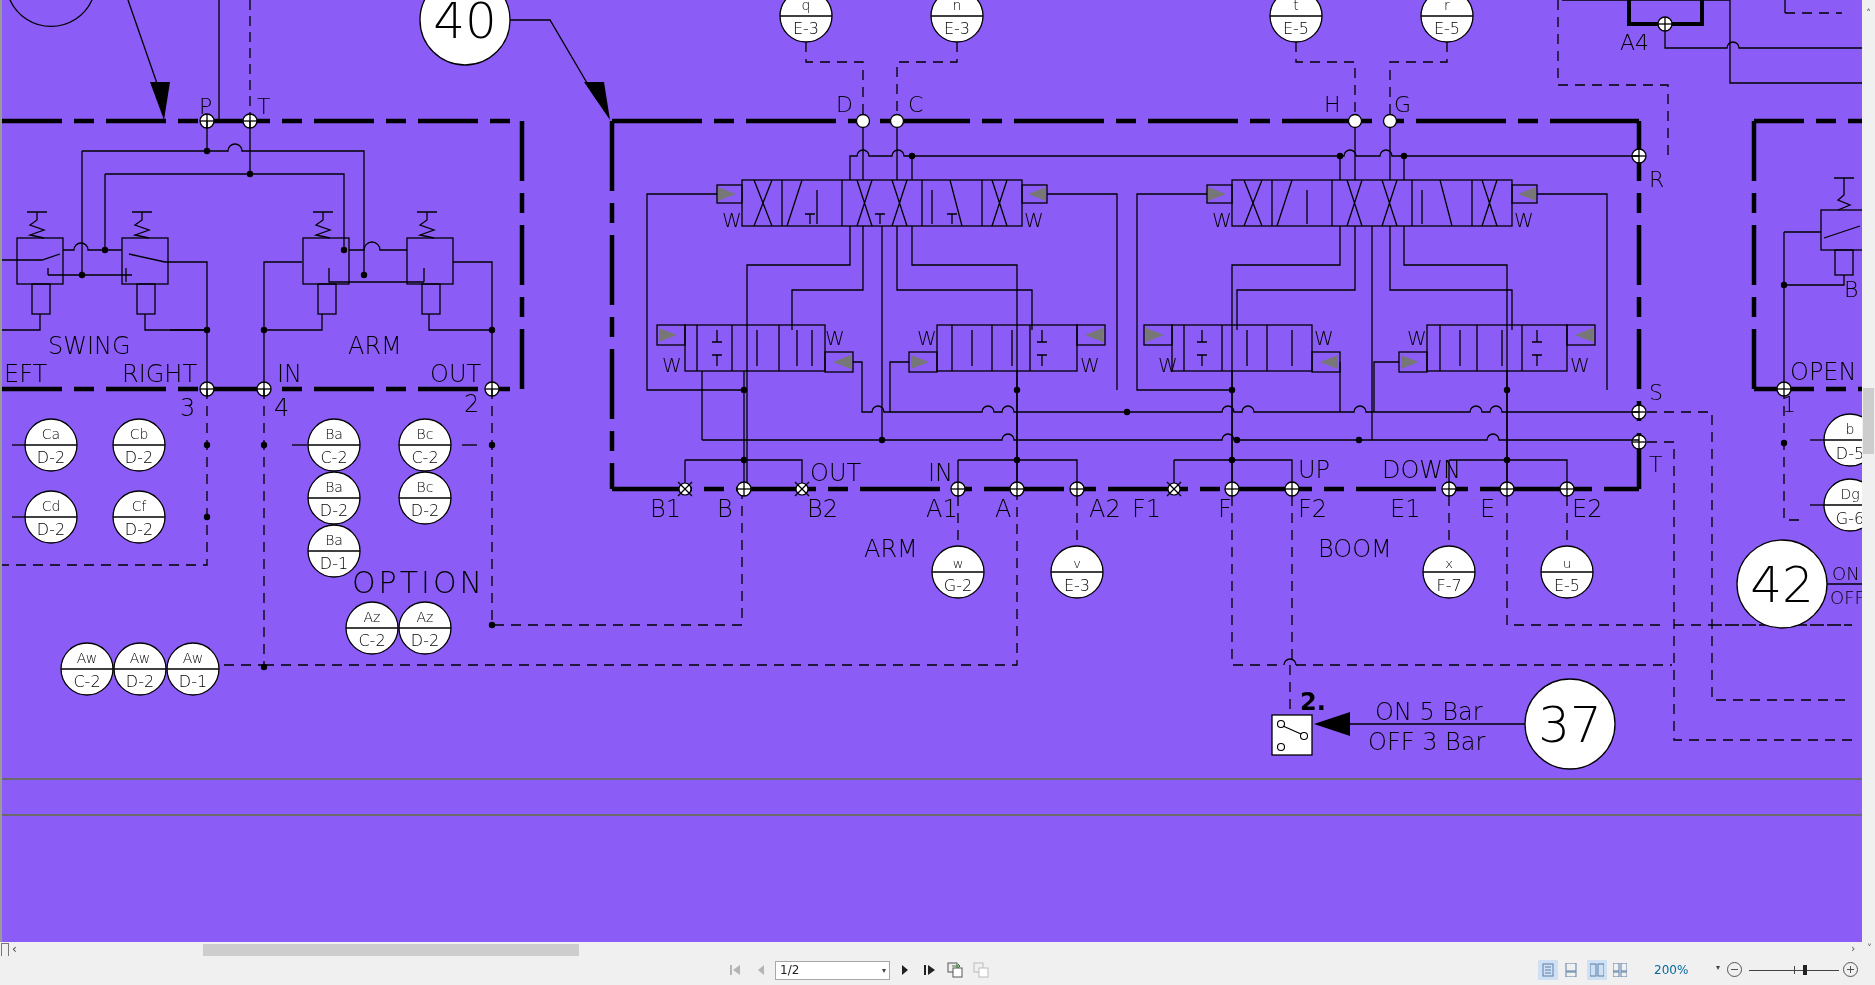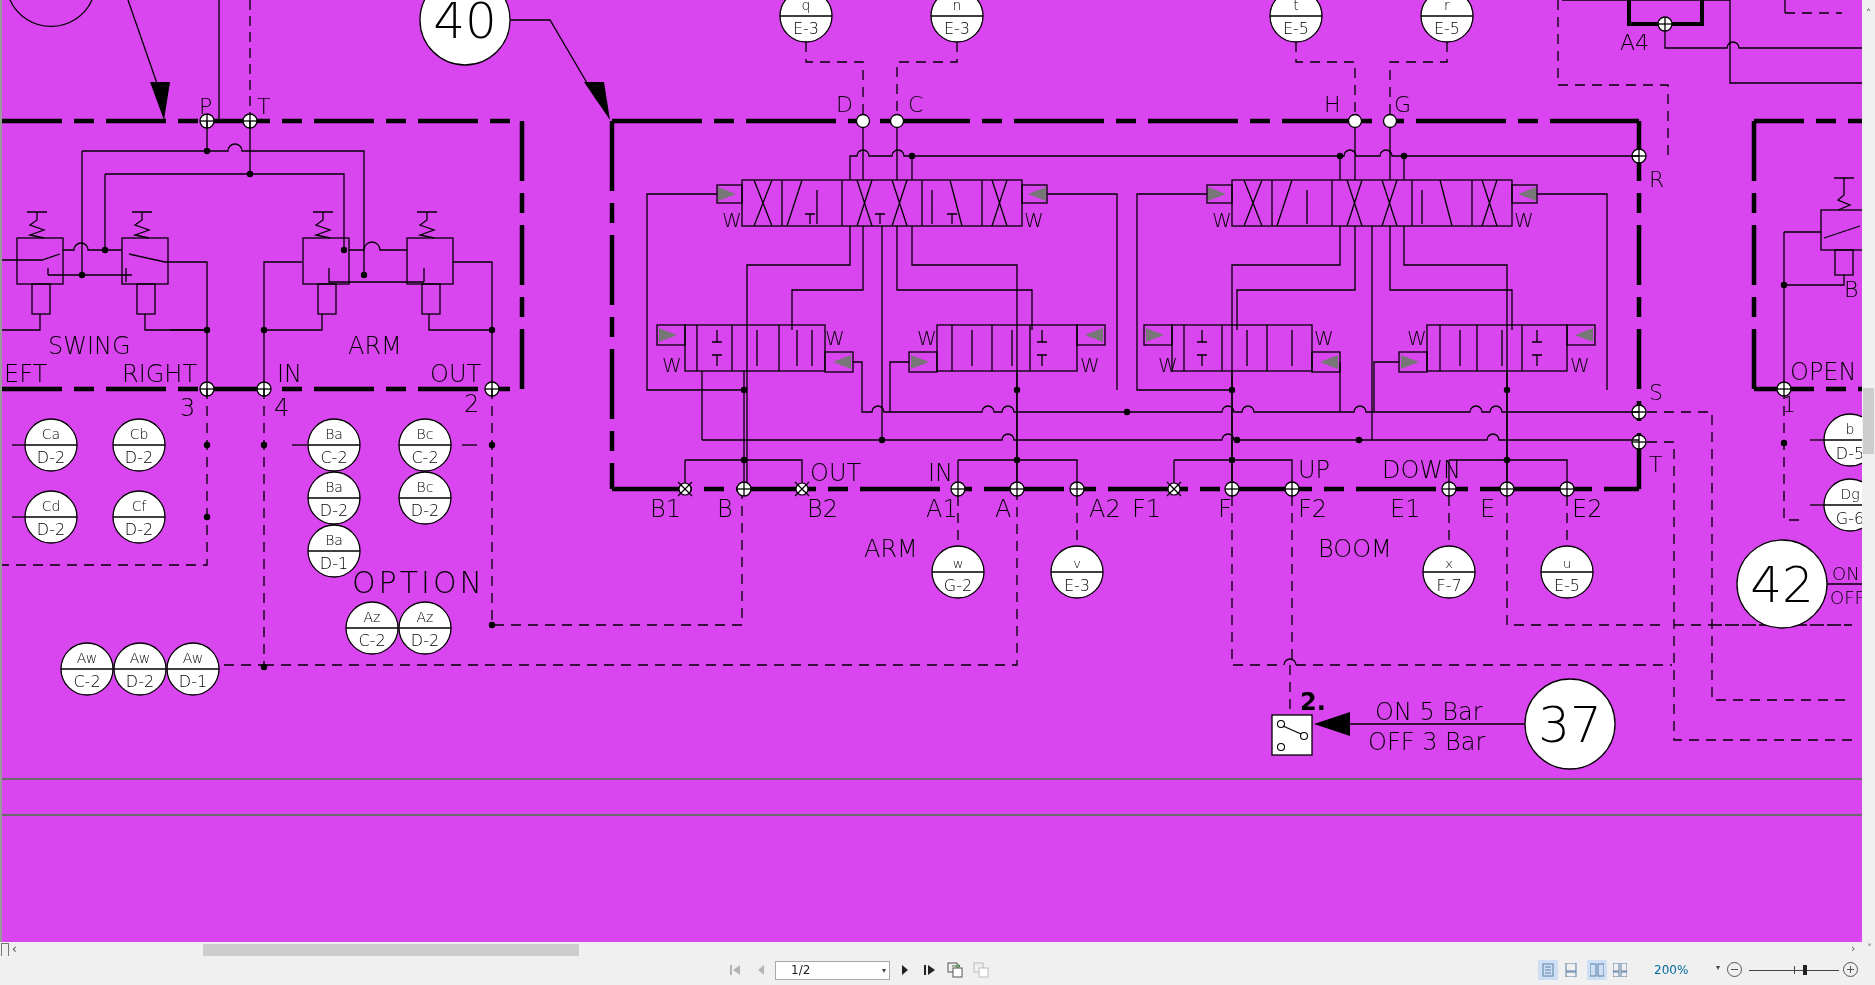--- a/index.html
+++ b/index.html
@@ -1,34 +1,34 @@
 <!DOCTYPE html>
 <html><head>
 <meta charset="utf-8">
 <style>
   * { box-sizing: border-box; margin: 0; padding: 0; }
   html, body { width: 1875px; height: 985px; overflow: hidden; background: #f0f0f0; font-family: "DejaVu Sans", sans-serif; }
   #viewer { position: absolute; left: 0; top: 0; width: 1875px; height: 985px; }
-  #page-area { position: absolute; left: 0; top: 0; width: 1862px; height: 942px; background: #d946ef; overflow: hidden; border-left: 2px solid #9a9a9a; }
+  #page-area { position: absolute; left: 0; top: 0; width: 1862px; height: 942px; background: #8b5cf6; overflow: hidden; border-left: 2px solid #9a9a9a; }
   #drawing { position: absolute; left: 0; top: 0; }
   #drawing text { font-family: "DejaVu Sans", sans-serif; fill: #000; }
   .cad { font-family: "Liberation Sans", sans-serif; font-weight: 300; }
   #vscroll { position: absolute; left: 1862px; top: 0; width: 13px; height: 942px; background: #f0f0f0; }
   #vscroll .thumb { position: absolute; left: 1px; top: 388px; width: 11px; height: 66px; background: #cdcdcd; }
   #vscroll .arrow-up { position: absolute; left: 0; top: 8px; width: 13px; height: 12px; font-size: 10px; color: #555; text-align: center; line-height: 12px; }
   #hscroll { position: absolute; left: 0; top: 942px; width: 1862px; height: 14px; background: #f0f0f0; }
   #hscroll .thumb { position: absolute; left: 203px; top: 2px; width: 376px; height: 12px; background: #cdcdcd; }
   #hscroll .arrow-left { position: absolute; left: 12px; top: 0; width: 10px; height: 14px; font-size: 12px; color: #444; line-height: 14px; }
   #hscroll .left-box { position: absolute; left: 1px; top: 1px; width: 8px; height: 13px; border: 1px solid #777; border-bottom: none; }
   #hscroll .arrow-right { position: absolute; left: 1851px; top: 0; width: 10px; height: 14px; font-size: 11px; color: #555; line-height: 14px; }
   #corner-down { position: absolute; left: 1864px; top: 942px; width: 11px; height: 14px; font-size: 10px; color: #666; line-height: 14px; text-align: center; }
   #statusbar { position: absolute; left: 0; top: 956px; width: 1875px; height: 29px; background: #f0f0f0; }
   .sb-btn { position: absolute; top: 5px; height: 18px; display: flex; align-items: center; justify-content: center; font-size: 11px; color: #333; cursor: default; }
   .nav-disabled { color: #b4b4b4; }
-  #page-select { position: absolute; left: 775px; top: 5px; width: 115px; height: 19px; background: #fff; border: 1px solid #a8a8a8; font-size: 12px; line-height: 17px; padding-left: 15px; color: #222; }
+  #page-select { position: absolute; left: 775px; top: 5px; width: 115px; height: 19px; background: #fff; border: 1px solid #a8a8a8; font-size: 12px; line-height: 17px; padding-left: 4px; color: #222; }
   #page-select .dd { position: absolute; right: 3px; top: 0; font-size: 8px; color: #444; }
   .view-btn { position: absolute; top: 4px; width: 20px; height: 20px; border-radius: 1px; }
   .view-btn.active { background: #cfe0f4; }
   .view-btn svg { position: absolute; left: 3px; top: 3px; }
   #zoom-level { position: absolute; left: 1654px; top: 7px; font-size: 12px; color: #0369a1; }
   #zoom-dd { position: absolute; left: 1716px; top: 7px; font-size: 8px; color: #444; }
   #zoom-minus { position: absolute; left: 1727px; top: 6px; width: 15px; height: 15px; border: 1px solid #555; border-radius: 50%; }
   #zoom-minus::after { content: ""; position: absolute; left: 3px; top: 6px; width: 7px; height: 1px; background: #555; }
   #zoom-track { position: absolute; left: 1749px; top: 14px; width: 90px; height: 1px; background: #444; }
   #zoom-tick { position: absolute; left: 1794px; top: 10px; width: 1px; height: 8px; background: #444; }

